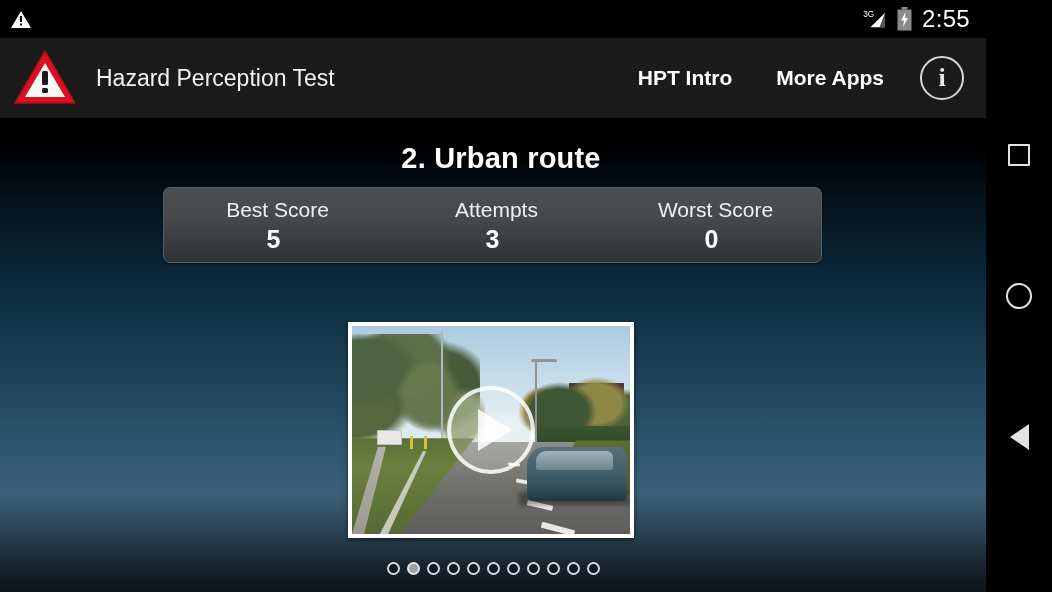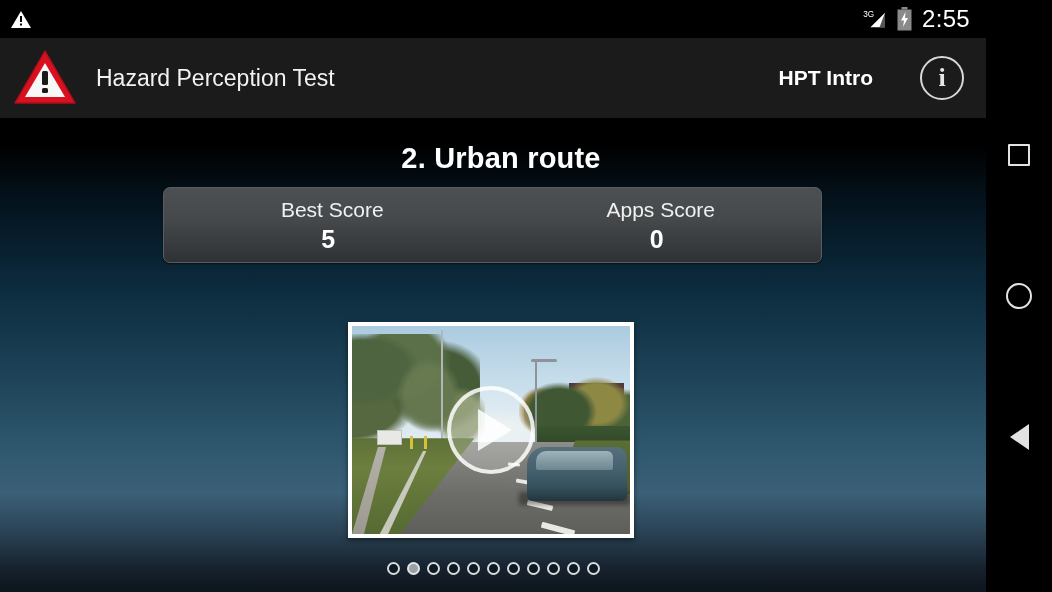--- a/index.html
+++ b/index.html
@@ -41,21 +41,21 @@
     position:absolute; left:0; top:38px; width:986px; height:80px;
     background:#1b1b1b;
     display:flex; align-items:center;
     box-shadow:0 1px 0 #262626;
   }
   #app-logo { width:66px; height:60px; margin-left:12px; flex:none; }
   #app-titles { margin-left:18px; display:flex; flex-direction:column; justify-content:center; }
   #app-title { color:#f2f2f2; font-size:23px; line-height:28px; font-weight:400; }
   #app-subtitle { color:#f2f2f2; font-size:23px; line-height:28px; font-weight:400; }
   #appbar-actions {
-    margin-left:auto; display:flex; align-items:center; gap:11px;
+    margin-left:auto; display:flex; align-items:center; gap:0;
     padding-right:22px;
   }
   .appbar-action {
     color:#fff; font-size:21px; font-weight:bold;
     padding:8px 22px; cursor:pointer; white-space:nowrap;
   }
   #info-button {
     width:44px; height:44px; border-radius:50%;
     border:2.5px solid #d8d8d8; color:#e6e6e6;
     display:flex; align-items:center; justify-content:center;
@@ -284,35 +284,40 @@
         <path d="M33 3 L63 55 L3 55 Z" fill="#d81020" stroke="#b00d1a" stroke-width="1.5" stroke-linejoin="round"></path>
         <path d="M33 15 L53 49 L13 49 Z" fill="#f7f7f7"></path>
         <rect x="30" y="23" width="6" height="14" rx="1.5" fill="#1a1a1a"></rect>
         <rect x="30" y="40" width="6" height="5" rx="1.5" fill="#1a1a1a"></rect>
       </svg>
       <div id="app-titles">
         <div id="app-title">Hazard Perception Test</div>
       </div>
       <div id="appbar-actions">
         <div class="appbar-action">HPT Intro</div>
+        <div class="appbar-action">More Apps</div>
         <div id="info-button">i</div>
       </div>
     </div>
 
     <div id="content">
 
       <div id="level-title">2. Urban route</div>
 
       <div id="stats-panel">
         <div class="stat-cell">
           <div class="stat-label">Best Score</div>
           <div class="stat-value">5</div>
         </div>
         <div class="stat-cell">
-          <div class="stat-label">Apps Score</div>
+          <div class="stat-label">Attempts</div>
+          <div class="stat-value">3</div>
+        </div>
+        <div class="stat-cell">
+          <div class="stat-label">Worst Score</div>
           <div class="stat-value">0</div>
         </div>
       </div>
 
       <div id="video-card">
         <div id="video-scene">
           <div class="sky"></div>
           <div class="haze"></div>
           <div class="trees-left"></div>
           <div class="trees-left2"></div>

